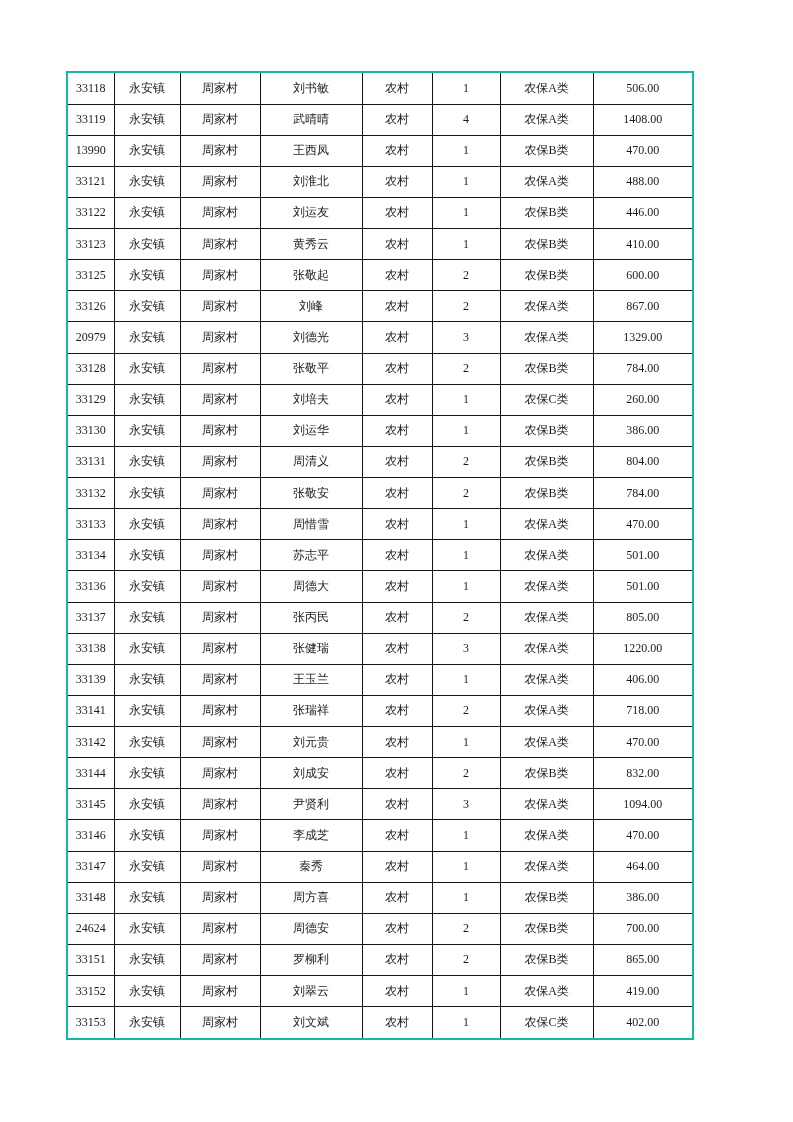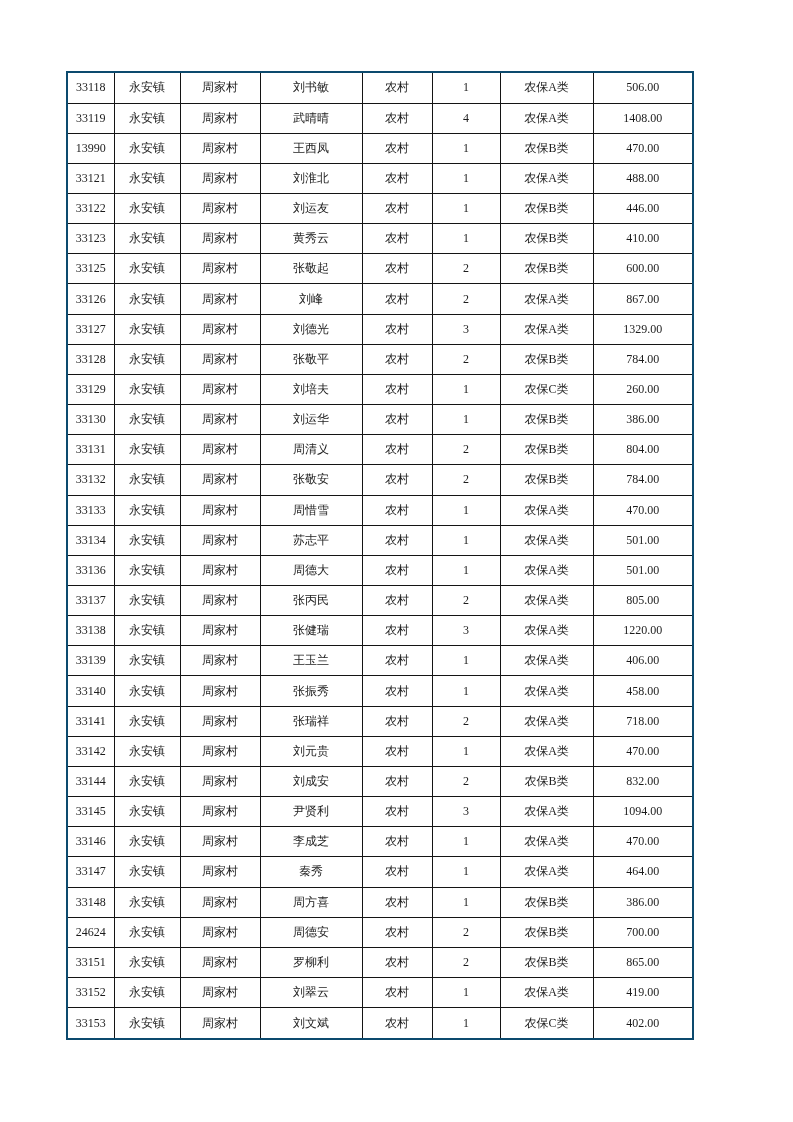--- a/index.html
+++ b/index.html
@@ -15,21 +15,21 @@
     font-family: "Liberation Serif", "DejaVu Serif", serif;
   }
   .sheet-table {
     position: absolute;
     left: 66px;
     top: 71px;
     width: 626px;
     height: 969px;
     border-collapse: collapse;
     table-layout: fixed;
-    border: 2px solid #0c4a6e;
+    border: 2px solid #14b8a6;
   }
   .sheet-table td {
     border-left: 1px solid #141414;
     border-right: 1px solid #141414;
     border-top: 1.5px solid #141414;
     border-bottom: 1.5px solid #141414;
     text-align: center;
     vertical-align: middle;
     font-size: 12px;
     color: #1c1c1c;
@@ -136,21 +136,21 @@
           <td>33126</td>
           <td>永安镇</td>
           <td>周家村</td>
           <td>刘峰</td>
           <td>农村</td>
           <td>2</td>
           <td>农保A类</td>
           <td>867.00</td>
         </tr>
         <tr>
-          <td>33127</td>
+          <td>20979</td>
           <td>永安镇</td>
           <td>周家村</td>
           <td>刘德光</td>
           <td>农村</td>
           <td>3</td>
           <td>农保A类</td>
           <td>1329.00</td>
         </tr>
         <tr>
           <td>33128</td>
@@ -254,30 +254,20 @@
         </tr>
         <tr>
           <td>33139</td>
           <td>永安镇</td>
           <td>周家村</td>
           <td>王玉兰</td>
           <td>农村</td>
           <td>1</td>
           <td>农保A类</td>
           <td>406.00</td>
-        </tr>
-        <tr>
-          <td>33140</td>
-          <td>永安镇</td>
-          <td>周家村</td>
-          <td>张振秀</td>
-          <td>农村</td>
-          <td>1</td>
-          <td>农保A类</td>
-          <td>458.00</td>
         </tr>
         <tr>
           <td>33141</td>
           <td>永安镇</td>
           <td>周家村</td>
           <td>张瑞祥</td>
           <td>农村</td>
           <td>2</td>
           <td>农保A类</td>
           <td>718.00</td>

